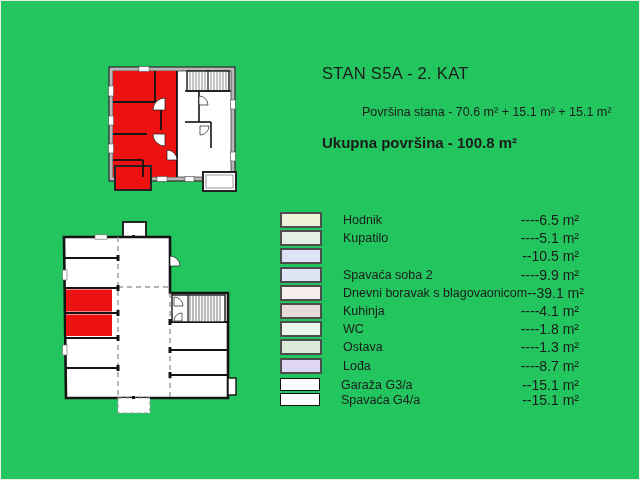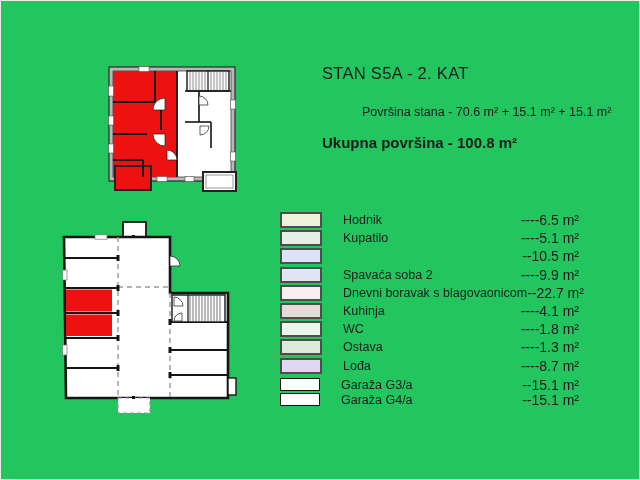--- a/index.html
+++ b/index.html
@@ -203,21 +203,21 @@
       <span class="lvalue">--10.5 m²</span>
     </div>
       <div class="lrow">
       <span class="swatch" style="background: rgb(223, 229, 244);"></span>
       <span class="llabel">Spavaća soba 2</span>
       <span class="lvalue">----9.9 m²</span>
     </div>
       <div class="lrow">
       <span class="swatch" style="background: rgb(249, 238, 238);"></span>
       <span class="llabel">Dnevni boravak s blagovaonicom</span>
-      <span class="lvalue">--22.7 m²</span>
+      <span class="lvalue">--39.1 m²</span>
     </div>
       <div class="lrow">
       <span class="swatch" style="background: rgb(233, 218, 218);"></span>
       <span class="llabel">Kuhinja</span>
       <span class="lvalue">----4.1 m²</span>
     </div>
       <div class="lrow">
       <span class="swatch" style="background: rgb(235, 246, 235);"></span>
       <span class="llabel">WC</span>
       <span class="lvalue">----1.8 m²</span>
@@ -232,18 +232,18 @@
       <span class="llabel">Lođa</span>
       <span class="lvalue">----8.7 m²</span>
     </div>
       <div class="lrow plain">
       <span class="swatch" style="background: rgb(255, 255, 255);"></span>
       <span class="llabel">Garaža G3/a</span>
       <span class="lvalue">--15.1 m²</span>
     </div>
       <div class="lrow plain">
       <span class="swatch" style="background: rgb(255, 255, 255);"></span>
-      <span class="llabel">Garaža G4/a</span>
+      <span class="llabel">Spavaća G4/a</span>
       <span class="lvalue">--15.1 m²</span>
     </div>
     </div>
 
 </div>
 
 </body></html>

